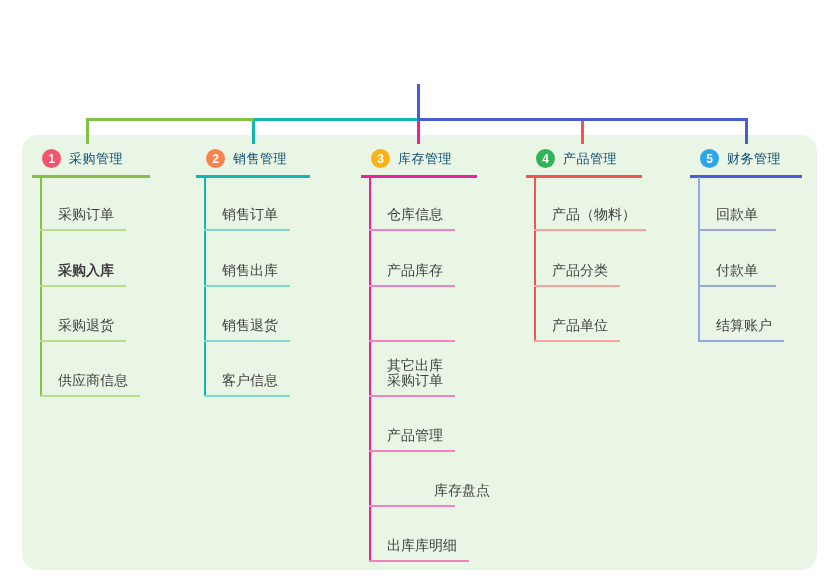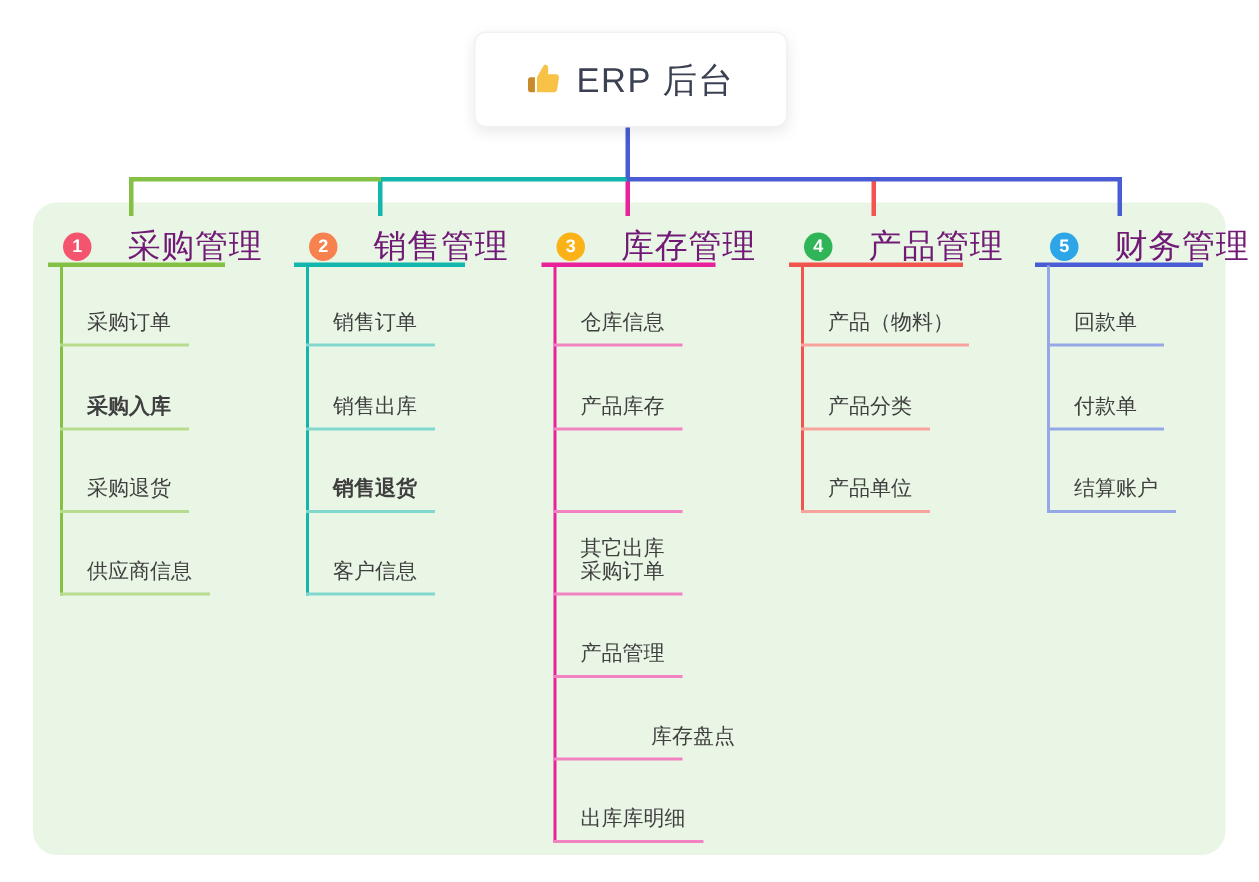--- a/index.html
+++ b/index.html
@@ -8,21 +8,21 @@
   .panel{position:absolute;left:22px;top:135px;width:795px;height:435px;
          background:#e9f6e5;border-radius:16px;}
   .line{position:absolute;}
   .root-node{position:absolute;left:316px;top:21px;width:207px;height:62px;background:#ffffff;
              border:1px solid #f1f1f1;border-radius:8px;box-shadow:0 3px 10px rgba(0,0,0,.09);
              display:flex;align-items:center;justify-content:center;gap:9px;cursor:pointer;}
   .root-label{font-size:23px;color:#3b4152;font-weight:500;letter-spacing:1px;}
   .branch-title{position:absolute;display:flex;align-items:center;gap:8px;cursor:pointer;}
   .badge{width:19px;height:19px;border-radius:50%;color:#ffffff;font-size:12px;font-weight:600;
          display:flex;align-items:center;justify-content:center;flex:none;}
-  .btext{font-size:22px;color:#701a75;font-weight:500;letter-spacing:0.5px;white-space:nowrap;margin-left:16px;}
+  .btext{font-size:13px;color:#0c4a6e;font-weight:500;letter-spacing:0.5px;white-space:nowrap;}
   .child{position:absolute;font-size:14px;color:#3f3f3f;white-space:nowrap;cursor:pointer;}
   .u{height:3px;}  
   .v{width:2px;}   
   .cl{height:2px;} 
   .bus{top:118px;height:3px;}
   .drop{top:118px;width:3px;height:26px;}
   
   .m1{background:#84c043;} .l1{background:#b7dc8e;} .bg1{background:#f4546e;}
   .m2{background:#13b6ac;} .l2{background:#82d8cf;} .bg2{background:#f8824f;}
   .m3{background:#e9219b;} .l3{background:#f382c1;} .bg3{background:#fbb217;}
@@ -40,29 +40,20 @@
   <div class="line drop m1" style="left:86px;"></div>
   <div class="line drop m2" style="left:252px;"></div>
   <div class="line drop m3" style="left:417px;"></div>
   <div class="line drop m4" style="left:581px;"></div>
   <div class="line drop m5" style="left:745px;"></div>
   <div class="line bus m1" style="left:87px;width:167px;"></div>
   <div class="line bus m2" style="left:254px;width:164px;"></div>
   <div class="line bus m5" style="left:418px;width:330px;"></div>
   <div class="line blue" style="left:417px;top:84px;width:3px;height:35px;"></div>
 
-  <div class="root-node">
-    <span style="display:flex;">
-      <svg width="24" height="24" viewBox="0 0 24 24">
-        <path fill="#c98a2b" d="M2 10.5h3.6v10H2.6c-.9 0-1.6-.7-1.6-1.6v-6.8c0-.9.7-1.6 1.6-1.6z"></path>
-        <path fill="#f7c245" d="M7 20.5v-10l4.3-7.6c.3-.6 1-.9 1.6-.7.9.2 1.5 1 1.5 1.9v4.4h5.2c1.2 0 2.2 1.1 2 2.3l-1.2 7.8c-.2 1.1-1.1 1.9-2.2 1.9H7z"></path>
-      </svg>
-    </span>
-    <span class="root-label">ERP 后台</span>
-  </div>
 
   <div>
     <div class="line u m1" style="left:32px;top:175px;width:118px;"></div>
     <div class="line v m1" style="left:40px;top:177px;height:220px;"></div>
     <div class="branch-title" style="left:42px;top:149px;">
       <span class="badge bg1">1</span>
       <span class="btext">采购管理</span>
     </div>
     <div class="child" style="left:58px;top:206px;">采购订单</div>
     <div class="line cl l1" style="left:40px;top:229px;width:86px;"></div>
@@ -78,21 +69,21 @@
     <div class="line u m2" style="left:196px;top:175px;width:114px;"></div>
     <div class="line v m2" style="left:204px;top:177px;height:220px;"></div>
     <div class="branch-title" style="left:206px;top:149px;">
       <span class="badge bg2">2</span>
       <span class="btext">销售管理</span>
     </div>
     <div class="child" style="left:222px;top:206px;">销售订单</div>
     <div class="line cl l2" style="left:204px;top:229px;width:86px;"></div>
     <div class="child" style="left:222px;top:262px;">销售出库</div>
     <div class="line cl l2" style="left:204px;top:285px;width:86px;"></div>
-    <div class="child" style="left:222px;top:317px;font-weight:bold;">销售退货</div>
+    <div class="child" style="left:222px;top:317px;">销售退货</div>
     <div class="line cl l2" style="left:204px;top:340px;width:86px;"></div>
     <div class="child" style="left:222px;top:372px;">客户信息</div>
     <div class="line cl l2" style="left:204px;top:395px;width:86px;"></div>
   </div>
 
   <div>
     <div class="line u m3" style="left:361px;top:175px;width:116px;"></div>
     <div class="line v m3" style="left:369px;top:177px;height:385px;"></div>
     <div class="branch-title" style="left:371px;top:149px;">
       <span class="badge bg3">3</span>

